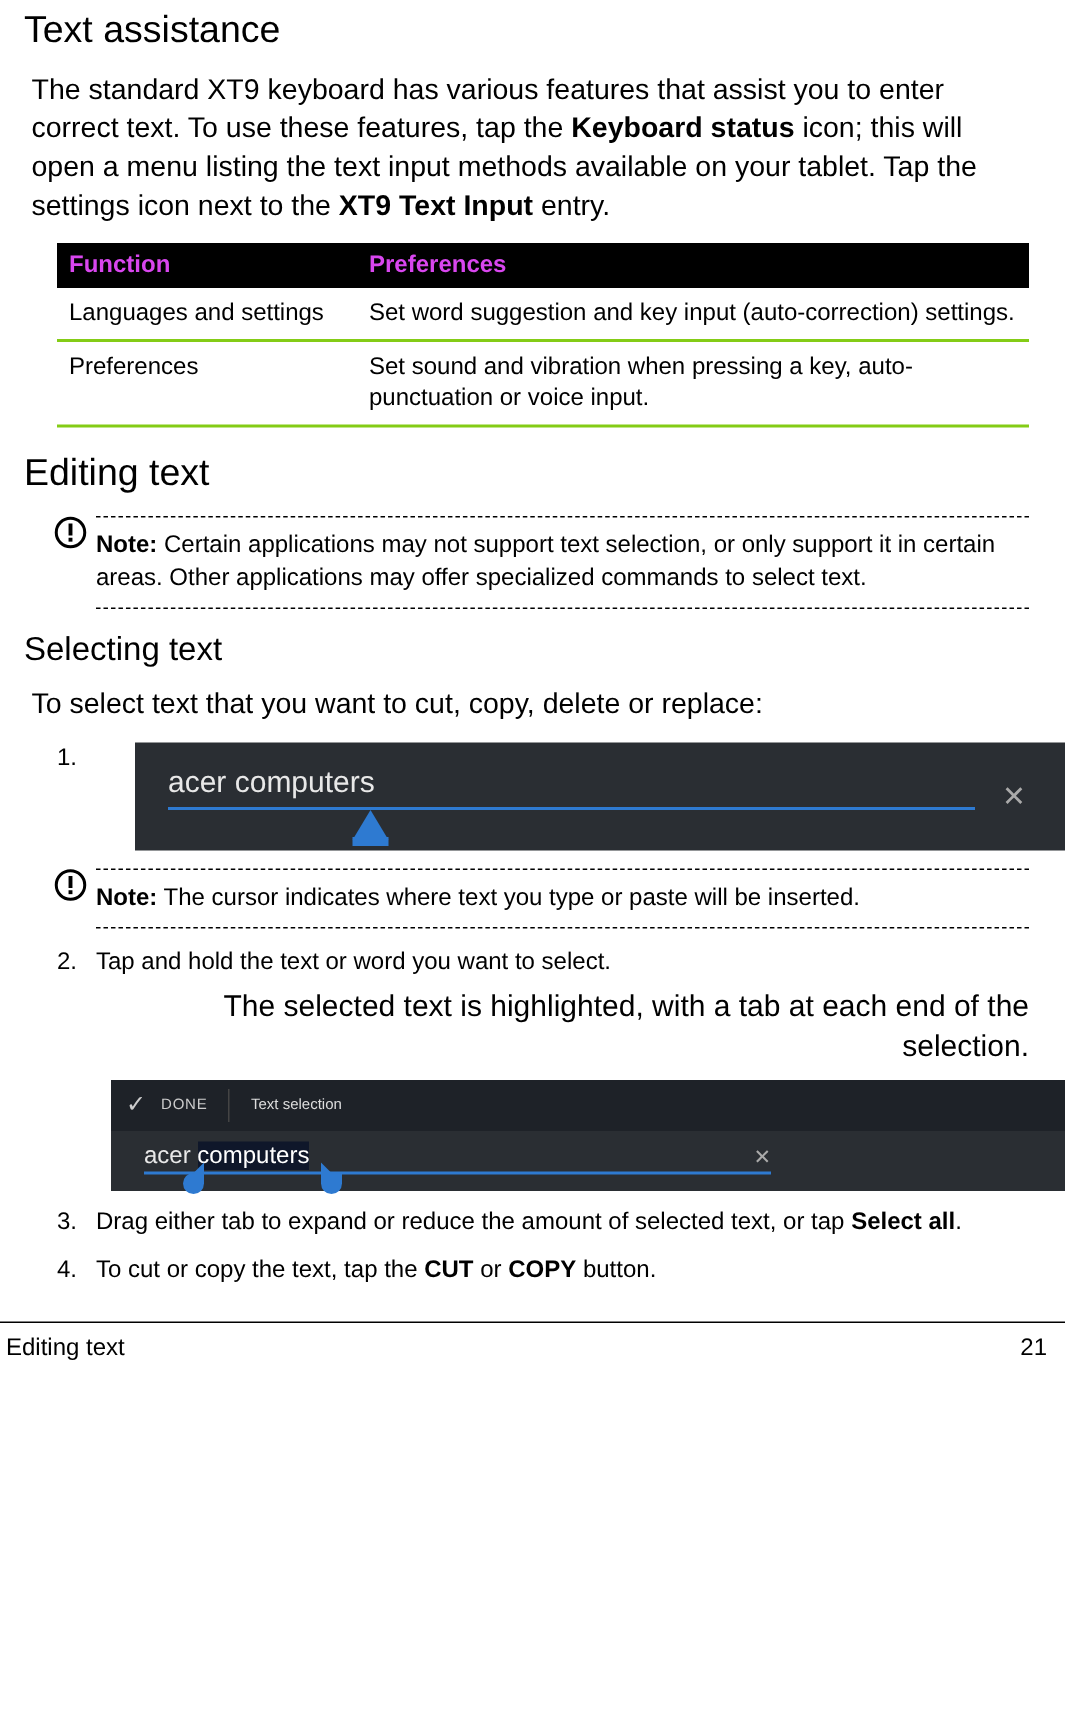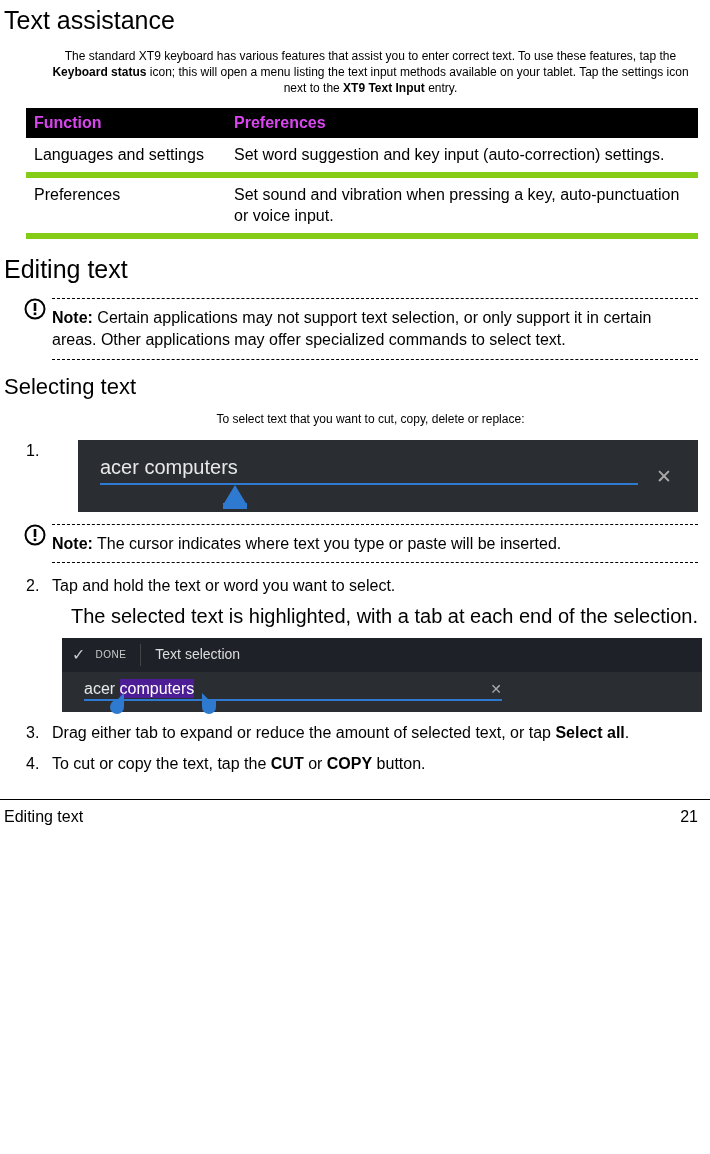--- a/index.html
+++ b/index.html
@@ -5,60 +5,59 @@
   * { box-sizing: border-box; margin: 0; padding: 0; }
   body {
     font-family: Arial, Helvetica, sans-serif;
     font-size: 16px;
     line-height: 1.35;
     color: #000;
     width: 710px;
     background: #fff;
   }
   .page {
-    padding: 0 4px;
+    padding: 0 16px;
   }
   h1 {
     font-size: 25px;
     font-weight: 400;
     margin-top: 4px;
     margin-bottom: 10px;
   }
   h2 {
     font-size: 22px;
     font-weight: 400;
     margin-top: 12px;
     margin-bottom: 10px;
   }
   .body-p {
-    margin-left: 39px;
+    margin-left: 5px;
     margin-right: 8px;
     margin-bottom: 12px;
-    font-size: 12px;
-    text-align: center;
+    font-size: 19px;
   }
   .body-p b, .note-text b, .step-text b {
     font-weight: 700;
   }
   table.func {
     width: calc(100% - 30px);
     margin-left: 22px;
     border-collapse: collapse;
     margin-bottom: 14px;
   }
   table.func th {
     background: #000;
     color: #d946ef;
     text-align: left;
     font-weight: 700;
     padding: 4px 8px;
     font-size: 16px;
   }
   table.func td {
-    border-bottom: 6px solid #84cc16;
+    border-bottom: 2px solid #84cc16;
     padding: 6px 8px;
     vertical-align: top;
     font-size: 16px;
   }
   table.func th:first-child, table.func td:first-child {
     width: 200px;
   }
   .note-block {
     margin-left: 22px;
     margin-right: 8px;
@@ -178,34 +177,34 @@
     letter-spacing: 0.5px;
   }
   .shot2-divider {
     width: 1px;
     height: 22px;
     background: #444;
     margin: 0 4px;
   }
   .shot2-title {
     color: #ddd;
-    font-size: 14px;
+    font-size: 10px;
   }
   .shot2-body {
     background: #2a2e33;
     height: 40px;
     position: relative;
     padding: 6px 22px;
   }
   .shot2-text {
     color: #e8e8e8;
     font-size: 16px;
   }
   .shot2-text .sel {
-    background: #4c1d95;
+    background: #0f172a;
     color: #fff;
     padding: 1px 0;
   }
   .shot2-line {
     position: absolute;
     left: 22px;
     right: 200px;
     top: 27px;
     height: 2px;
     background: #2e7ad1;

